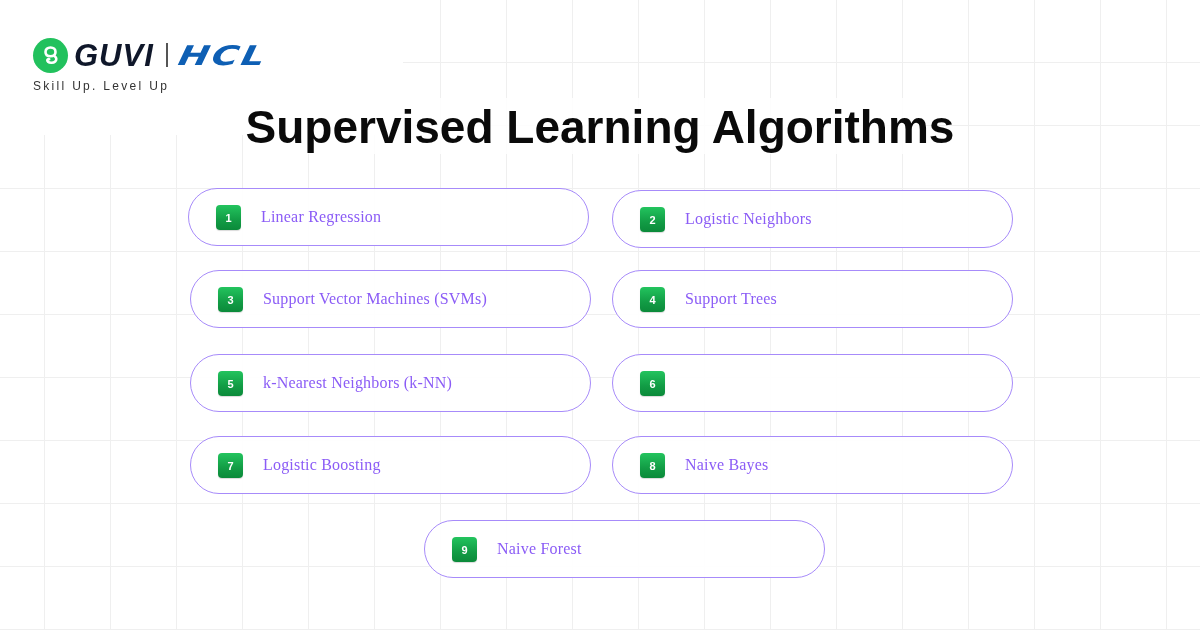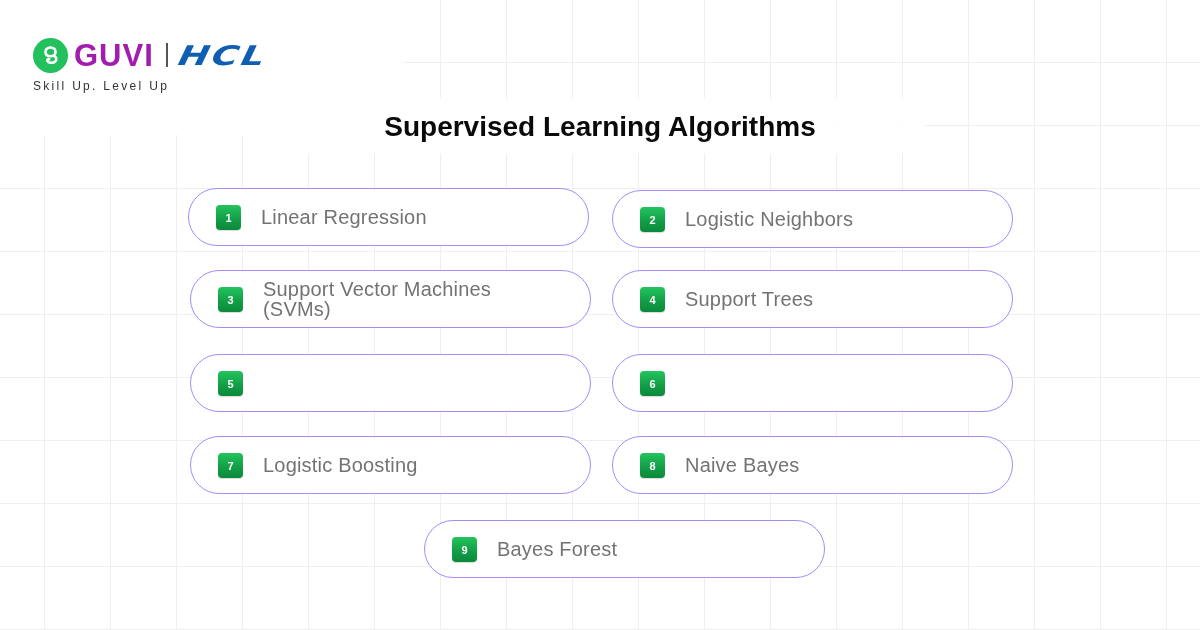--- a/index.html
+++ b/index.html
@@ -32,41 +32,42 @@
   }
   
   .logo { position: absolute; left: 33px; top: 38px; height: 60px; width: 300px; }
   .guvi-mark {
     position: absolute; left: 0; top: 0; width: 35px; height: 35px;
     border-radius: 50%; background: #22c15d;
   }
   .guvi-mark svg { position: absolute; left: 0; top: 0; }
   .guvi-word {
     position: absolute; left: 41px; top: 1px;
-    font-size: 31px; font-weight: 700; letter-spacing: 1px; color: #a21caf;
+    font-size: 31px; font-weight: 700; letter-spacing: 1px; color: #0f172a;
     line-height: 34px;
+    font-style: italic;
   }
   .divider {
     position: absolute; left: 133px; top: 5px; width: 1.5px; height: 24px; background: #555;
   }
   .hcl-word {
     position: absolute; left: 146px; top: 3px;
     font-family: "DejaVu Sans", sans-serif;
     font-size: 27px; font-weight: 900; font-style: italic;
     color: #0e5fb4; letter-spacing: 2px; line-height: 30px;
     transform: skewX(-12deg) scaleX(1.35); transform-origin: left center;
   }
   .tagline {
     position: absolute; left: 0px; top: 41px;
     font-size: 12px; letter-spacing: 2.3px; color: #333; white-space: nowrap;
   }
   
   .title {
     position: absolute; left: 0; top: 104px; width: 1200px; text-align: center;
-    font-size: 28px; font-weight: 700; color: #0a0a0a; letter-spacing: 0px;
+    font-size: 46px; font-weight: 700; color: #0a0a0a; letter-spacing: 0px;
     line-height: 46px;
   }
   
   .pill {
     position: absolute; height: 58px; width: 401px;
     border: 1.3px solid #a78bfa;
     border-radius: 30px;
     background: rgba(255,255,255,0.92);
     display: flex; align-items: center;
   }
@@ -74,21 +75,21 @@
     position: absolute; left: 27px; top: 16px; width: 25px; height: 25px;
     border-radius: 4px;
     background: linear-gradient(to bottom, #23c45e 0%, #129c45 60%, #0b8a3a 100%);
     color: #fff; font-size: 11px; font-weight: 700;
     display: flex; align-items: center; justify-content: center;
     box-shadow: 0 1px 1px rgba(0,0,0,0.15);
   }
   .label {
     position: absolute; left: 72px; top: 0; height: 100%; right: 20px;
     display: flex; align-items: center;
-    font-size: 20px; color: #737373; line-height: 20px; letter-spacing: 0.2px;
+    font-size: 16px; color: #8b5cf6; line-height: 20px; letter-spacing: 0.2px; font-family: Liberation Serif, serif;
   }
 </style>
 </head>
 <body>
 
 <div class="grid"></div>
 <div class="logo-cover"></div>
 <div class="logo-cover-2"></div>
 <div class="title-cover"></div>
 
@@ -122,32 +123,33 @@
   <div class="label" style="right:40px;">Support Vector Machines (SVMs)</div>
 </div>
 
 <div class="pill" style="left:612px; top:270px;">
   <div class="badge">4</div>
   <div class="label">Support Trees</div>
 </div>
 
 <div class="pill" style="left:190px; top:354px;">
   <div class="badge">5</div>
+  <div class="label" style="right:10px;">k-Nearest Neighbors (k-NN)</div>
 </div>
 
 <div class="pill" style="left:612px; top:354px;">
   <div class="badge">6</div>
 </div>
 
 <div class="pill" style="left:190px; top:436px;">
   <div class="badge">7</div>
   <div class="label">Logistic Boosting</div>
 </div>
 
 <div class="pill" style="left:612px; top:436px;">
   <div class="badge">8</div>
   <div class="label">Naive Bayes</div>
 </div>
 
 <div class="pill" style="left:424px; top:520px;">
   <div class="badge">9</div>
-  <div class="label">Bayes Forest</div>
+  <div class="label">Naive Forest</div>
 </div>
 
 </body></html>

